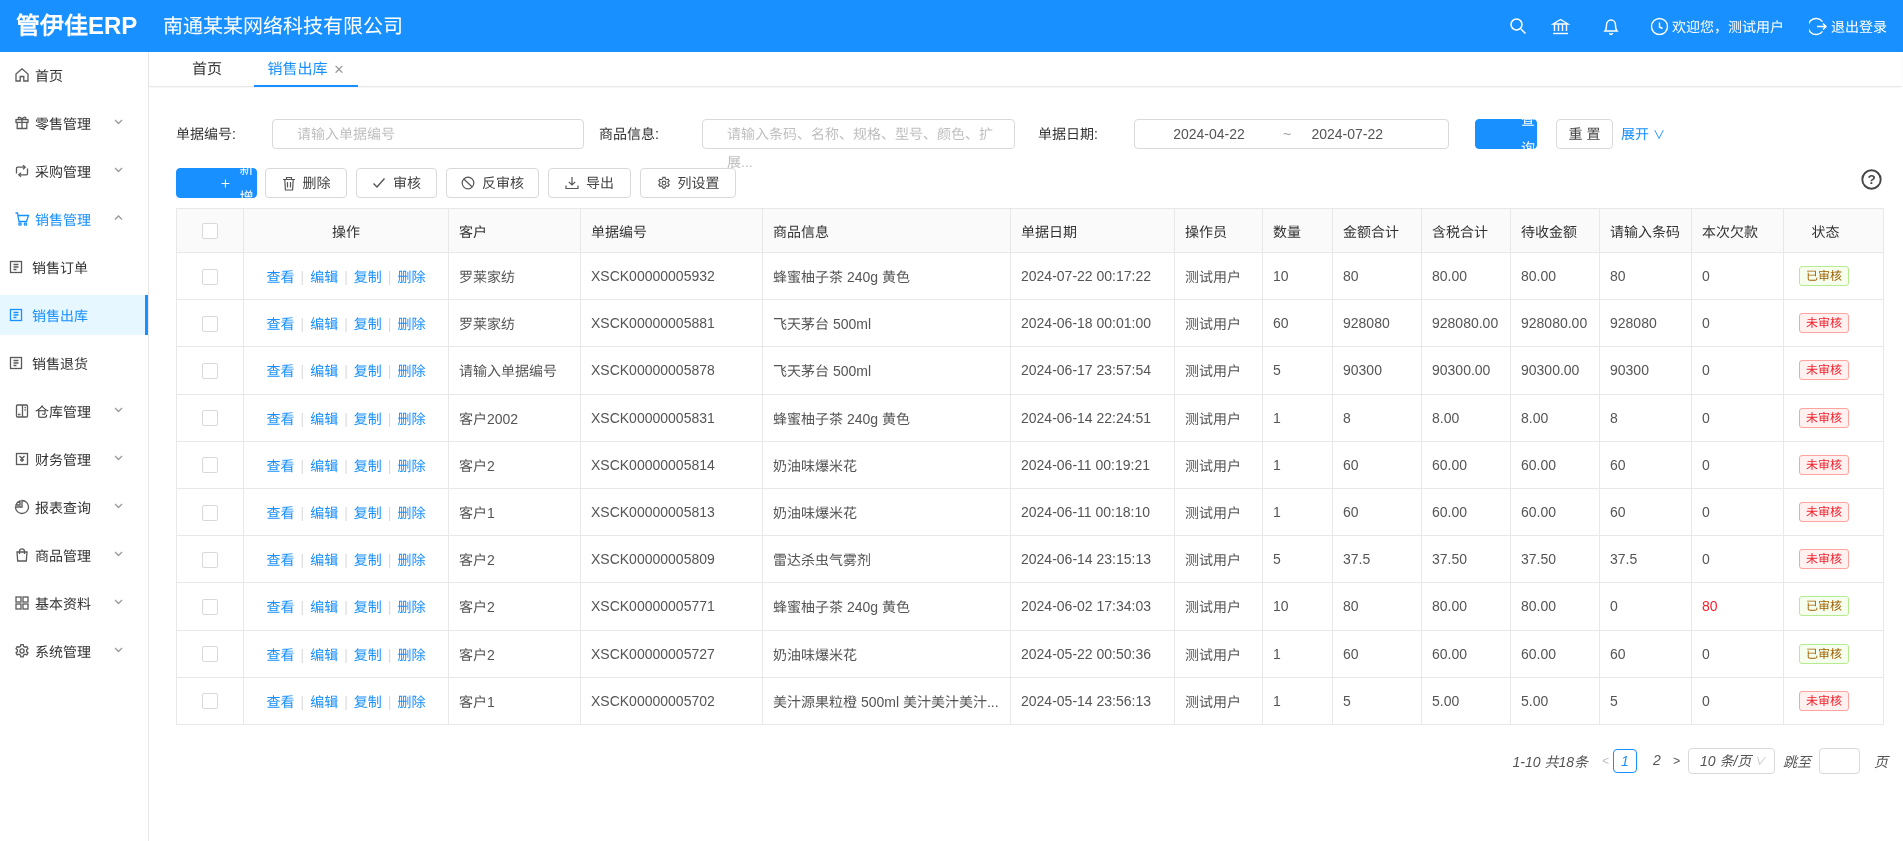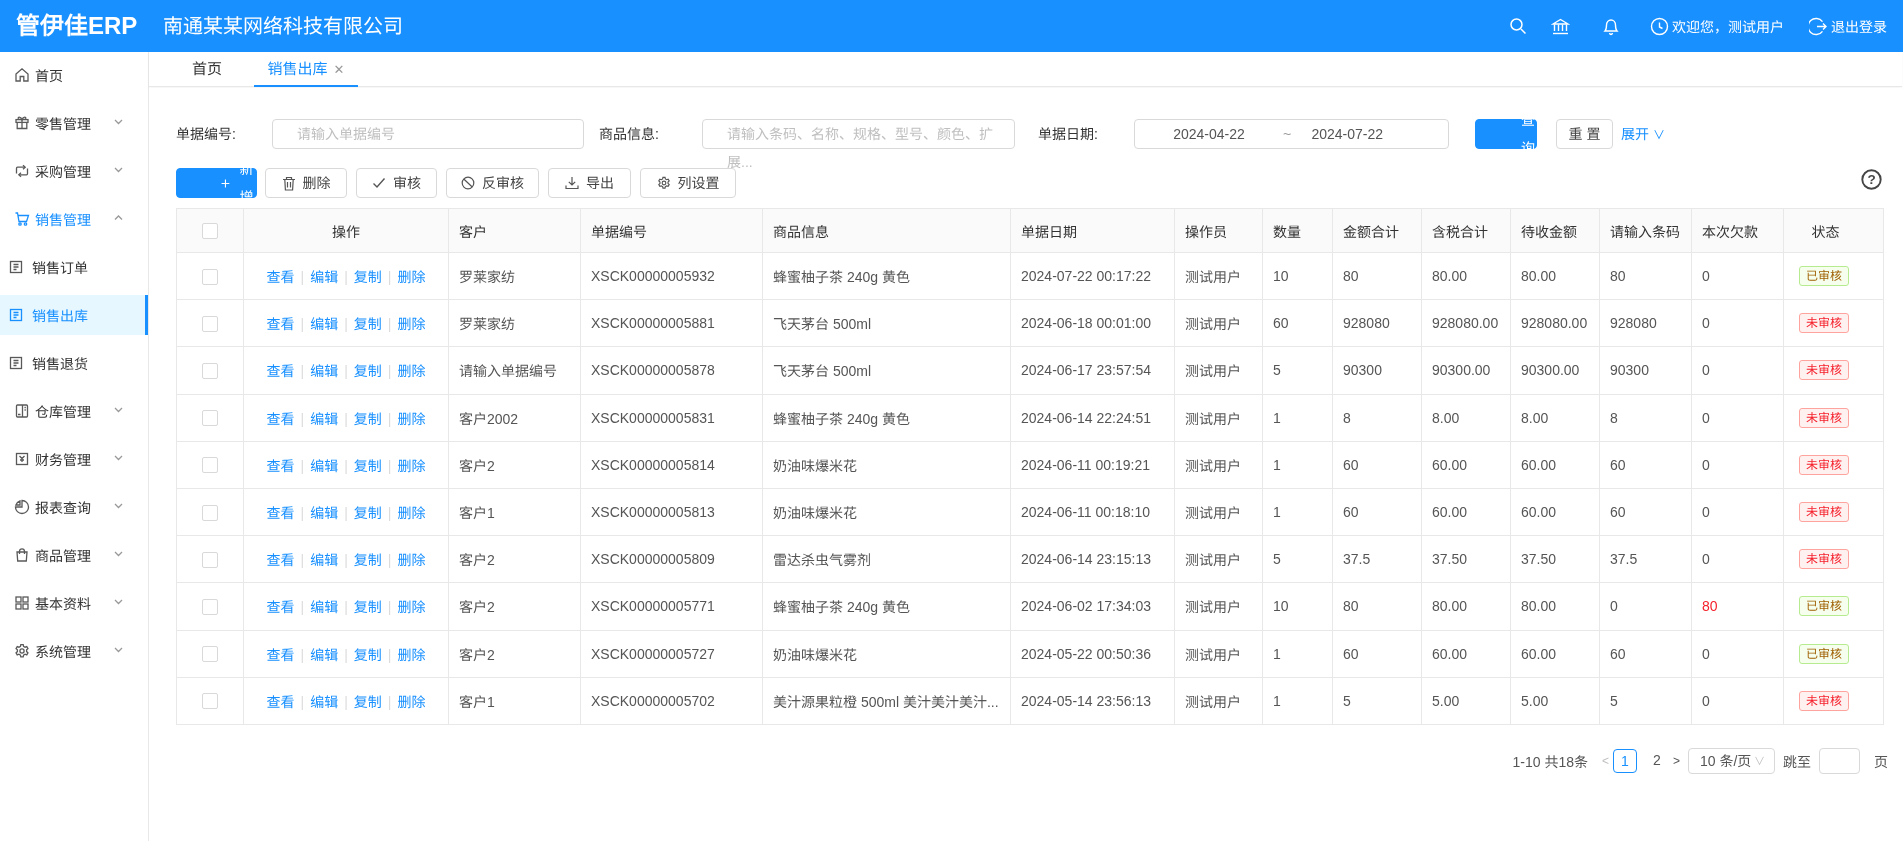--- a/index.html
+++ b/index.html
@@ -51,21 +51,21 @@
 .tbl th.c, .tbl td.c { text-align:center; padding-left:0; }
 .tbl tr { }
 .ck { width:16px; height:16px; border:1px solid #d9d9d9; border-radius:2px; display:inline-block; vertical-align:middle; background:#fff; }
 .tbl td.ops { color:#1890ff; }
 .ops i { color:#dcdcdc; font-style:normal; margin:0 6px; }
 .badge { display:inline-block; height:20px; line-height:18px; padding:0 6px; border-radius:3px; font-size:12px; margin-right:19px; }
 .badge.ok { color:#a16207; background:#f6ffed; border:1px solid #b7eb8f; }
 .badge.no { color:#f5222d; background:#fff1f0; border:1px solid #ffa39e; }
 .tbl td.red { color:#f5222d; }
 
-.pager { position:absolute; top:661px; right:14px; height:24px; display:flex; align-items:center; color:#555; }
+.pager { position:absolute; top:661px; right:14px; height:24px; display:flex; align-items:center; color:#555;font-style:italic; }
 .pager .total { margin-right:14px; }
 .pager .pbtn { width:24px; height:24px; line-height:22px; text-align:center; margin:0 4px; border-radius:4px; }
 .pager .cur { border:1px solid #1890ff; color:#1890ff; width:24px; height:24px; line-height:22px; text-align:center; margin:0 4px; border-radius:4px; }
 .pager .sel { width:87px; height:26px; border:1px solid #d9d9d9; border-radius:4px; line-height:24px; padding-left:11px; margin:0 8px; position:relative; }
 .pager .jump { width:41px; height:26px; border:1px solid #d9d9d9; border-radius:4px; margin:0 14px 0 8px; }
 .arrowgray { color:#bfbfbf; font-size:12px; }
 .arrowdark { color:#555; font-size:12px; }
 </style>
 </head>
 <body>

